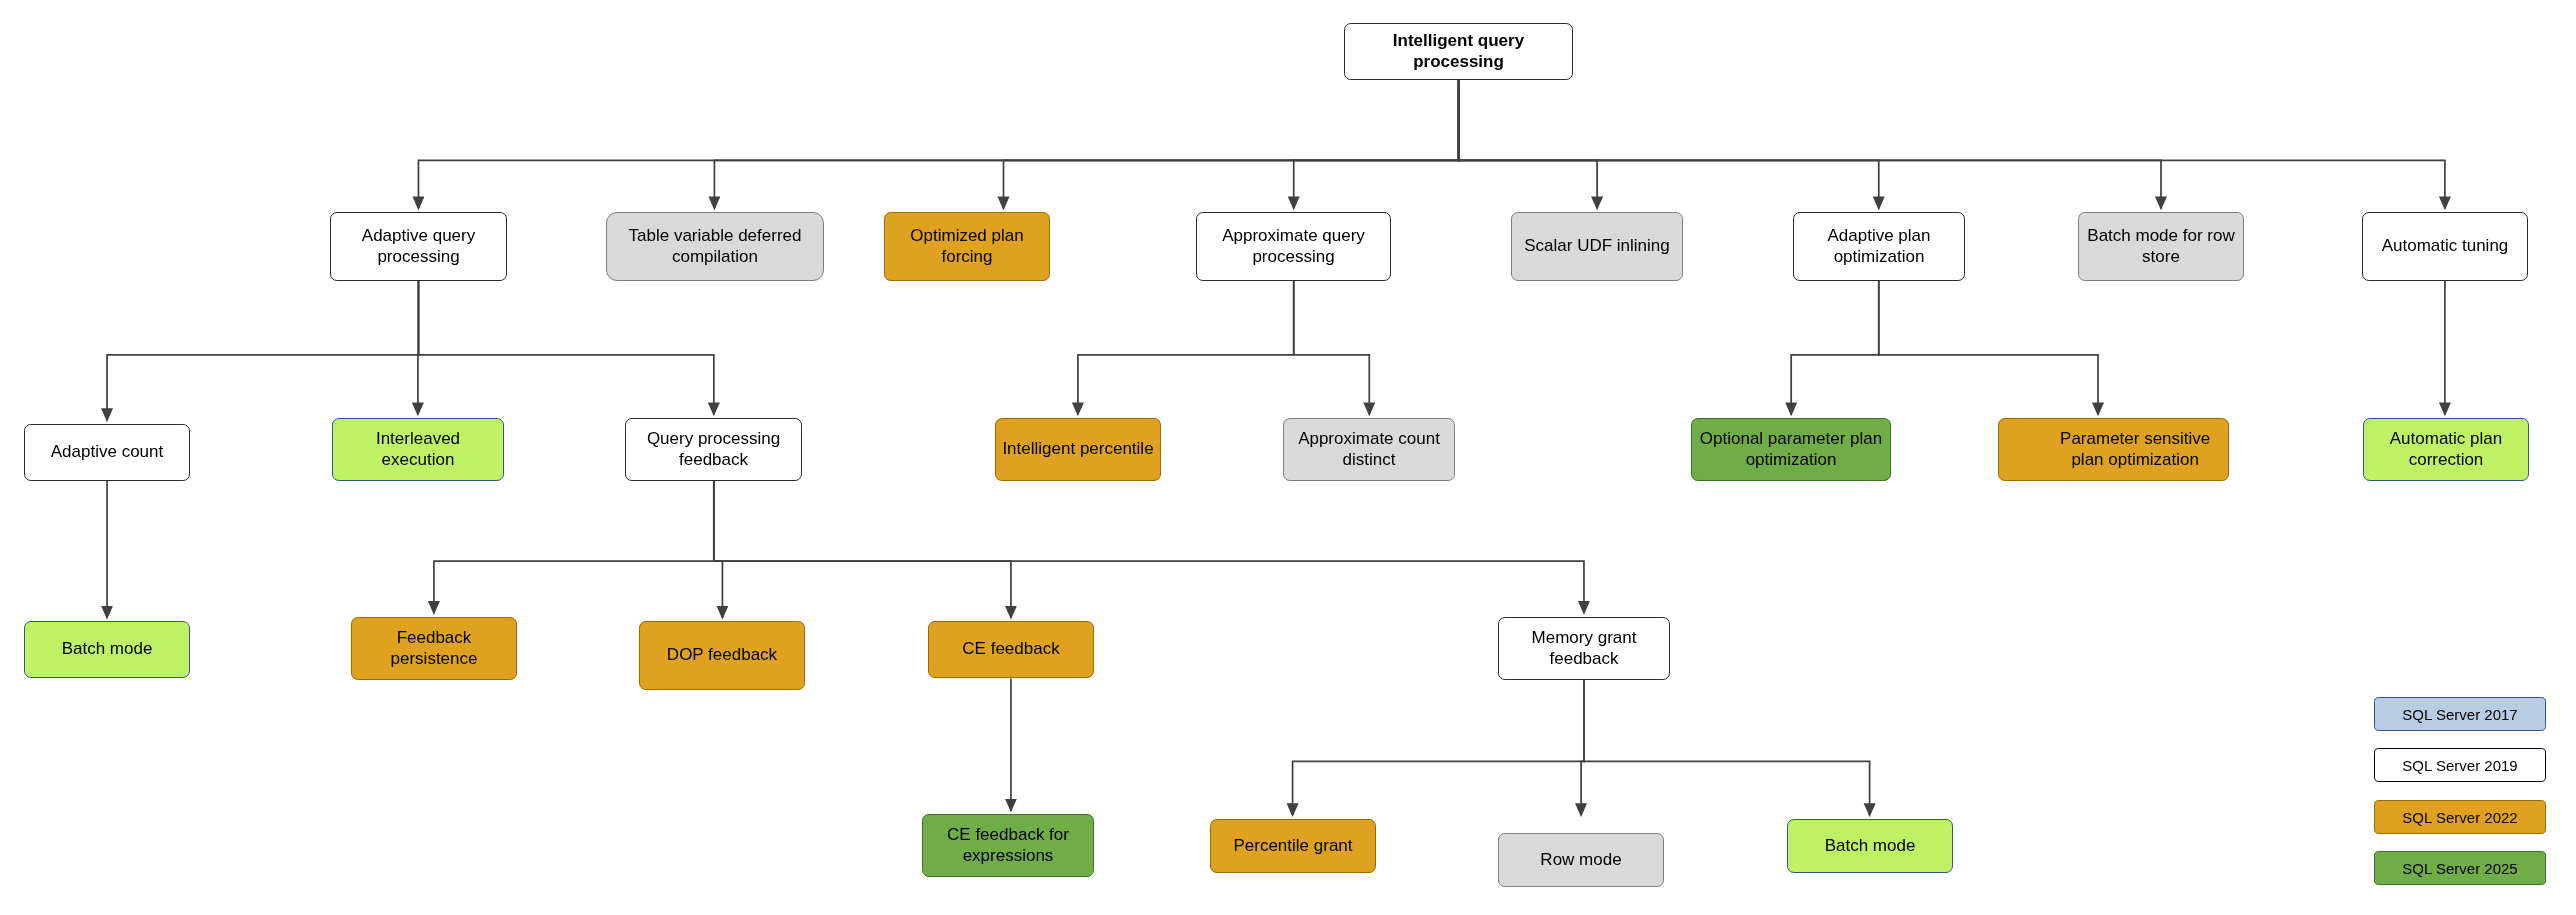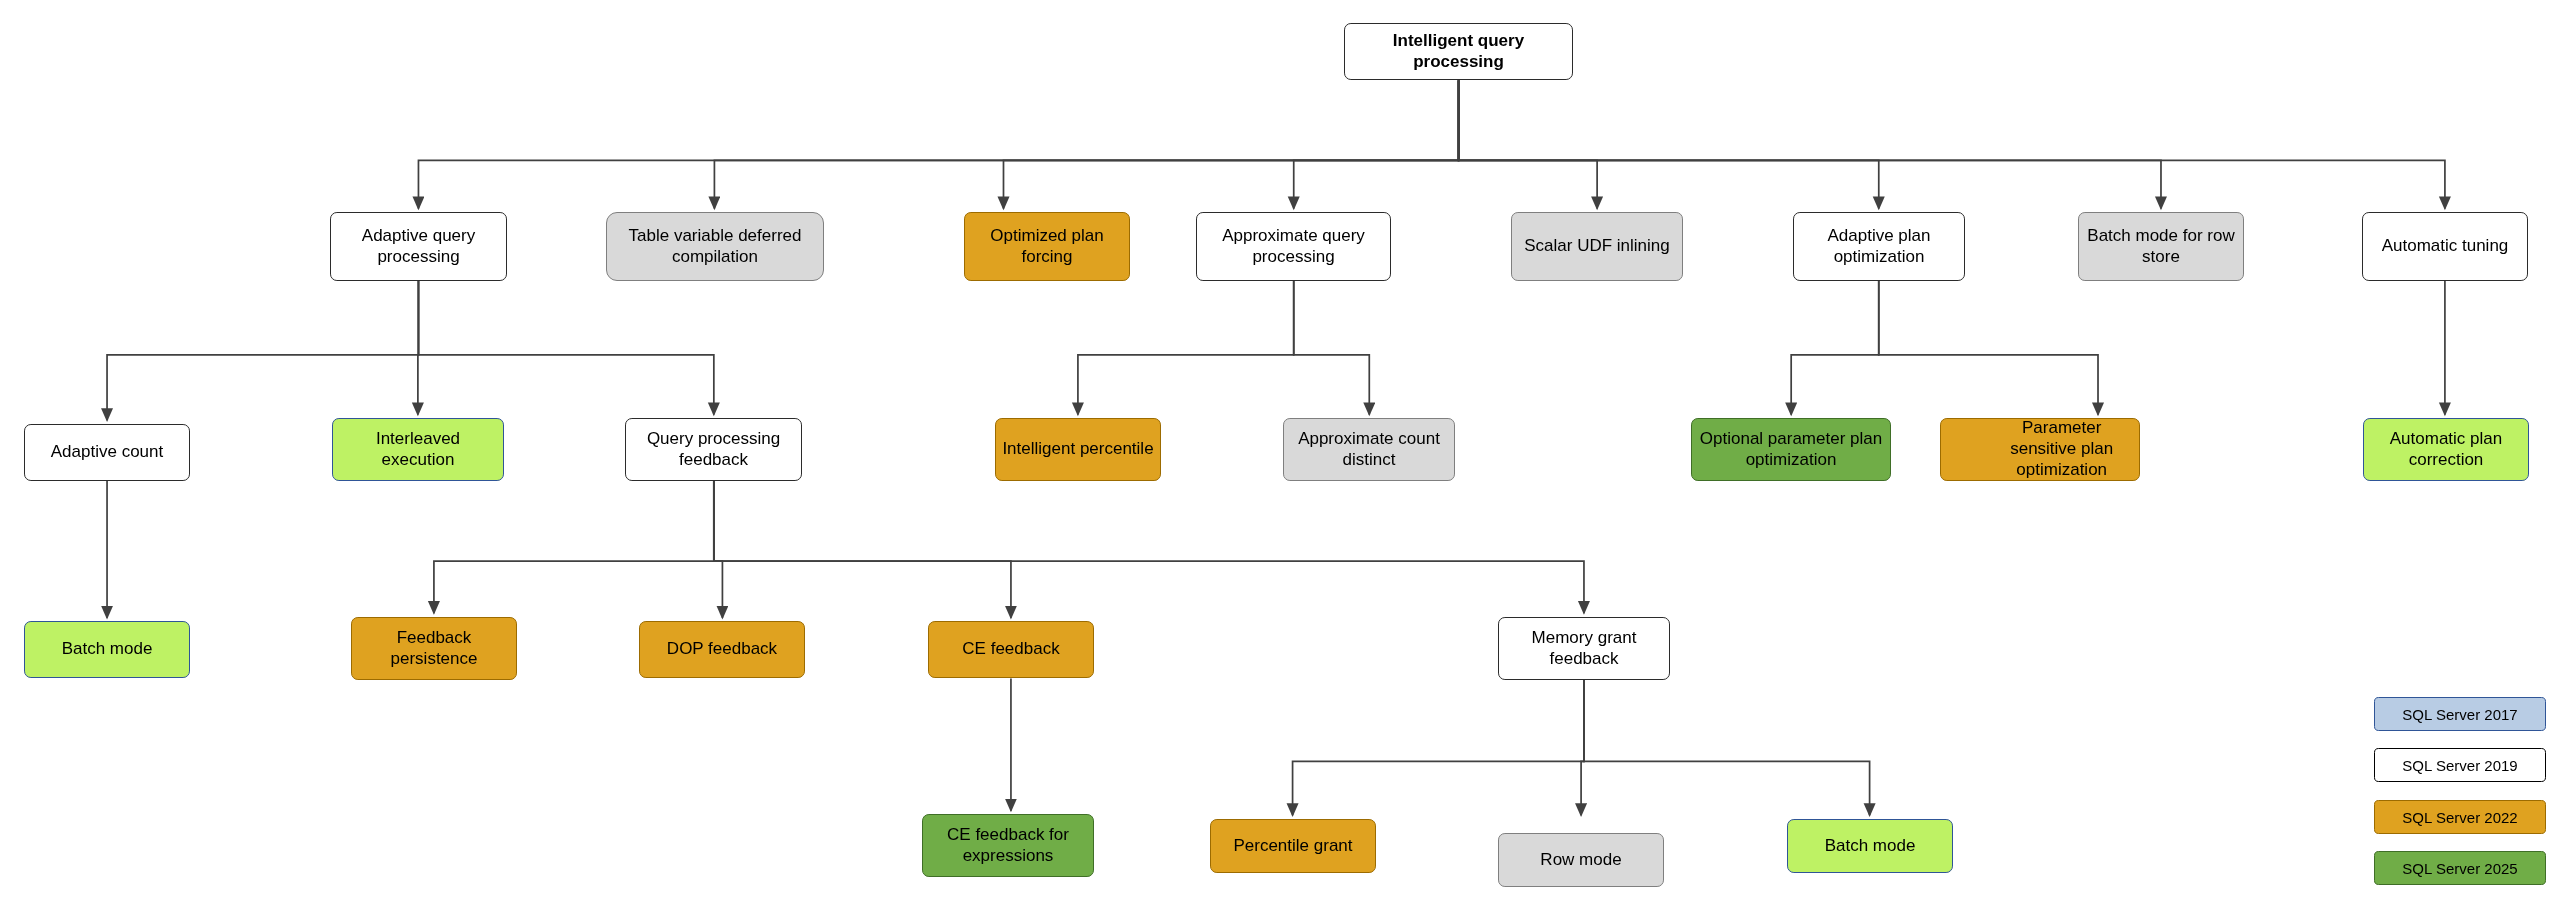--- a/index.html
+++ b/index.html
@@ -92,21 +92,21 @@
   <div class="node white" style="left:330px;top:212px;width:177px;height:69px;">
       <span>Adaptive query processing</span>
     </div>
 
   <div class="node root white" style="left:1344px;top:23px;width:229px;height:57px;">
       <span>Intelligent query processing</span>
     </div>
   <div class="node gray" style="left:606px;top:212px;width:218px;height:69px;border-radius:11px;">
       <span>Table variable deferred compilation</span>
     </div>
-  <div class="node orange" style="left:964px;top:212px;width:166px;height:69px;">
+  <div class="node orange" style="left:884px;top:212px;width:166px;height:69px;">
       <span>Optimized plan forcing</span>
     </div>
   <div class="node white" style="left:1196px;top:212px;width:195px;height:69px;">
       <span>Approximate query processing</span>
     </div>
   <div class="node gray" style="left:1511px;top:212px;width:172px;height:69px;">
       <span>Scalar UDF inlining</span>
     </div>
   <div class="node white" style="left:1793px;top:212px;width:172px;height:69px;">
       <span>Adaptive plan optimization</span>
@@ -129,34 +129,34 @@
     </div>
   <div class="node orange" style="left:995px;top:418px;width:166px;height:63px;">
       <span>Intelligent percentile</span>
     </div>
   <div class="node gray" style="left:1283px;top:418px;width:172px;height:63px;">
       <span>Approximate count distinct</span>
     </div>
   <div class="node green" style="left:1691px;top:418px;width:200px;height:63px;">
       <span>Optional parameter plan optimization</span>
     </div>
-  <div class="node orange" style="left:1940px;top:418px;width:200px;height:63px;padding-left:48px;">
+  <div class="node orange" style="left:1998px;top:418px;width:231px;height:63px;padding-left:48px;">
       <span>Parameter sensitive plan optimization</span>
     </div>
   <div class="node blue" style="left:2363px;top:418px;width:166px;height:63px;">
       <span>Automatic plan correction</span>
     </div>
 
   <div class="node blue" style="left:24px;top:621px;width:166px;height:57px;">
       <span>Batch mode</span>
     </div>
   <div class="node orange" style="left:351px;top:617px;width:166px;height:63px;">
       <span>Feedback persistence</span>
     </div>
-  <div class="node orange" style="left:639px;top:621px;width:166px;height:57px;">
+  <div class="node orange" style="left:639px;top:621px;width:166px;height:69px;">
       <span>DOP feedback</span>
     </div>
   <div class="node orange" style="left:928px;top:621px;width:166px;height:57px;">
       <span>CE feedback</span>
     </div>
   <div class="node white" style="left:1498px;top:617px;width:172px;height:63px;">
       <span>Memory grant feedback</span>
     </div>
 
   <div class="node green" style="left:922px;top:814px;width:172px;height:63px;">

